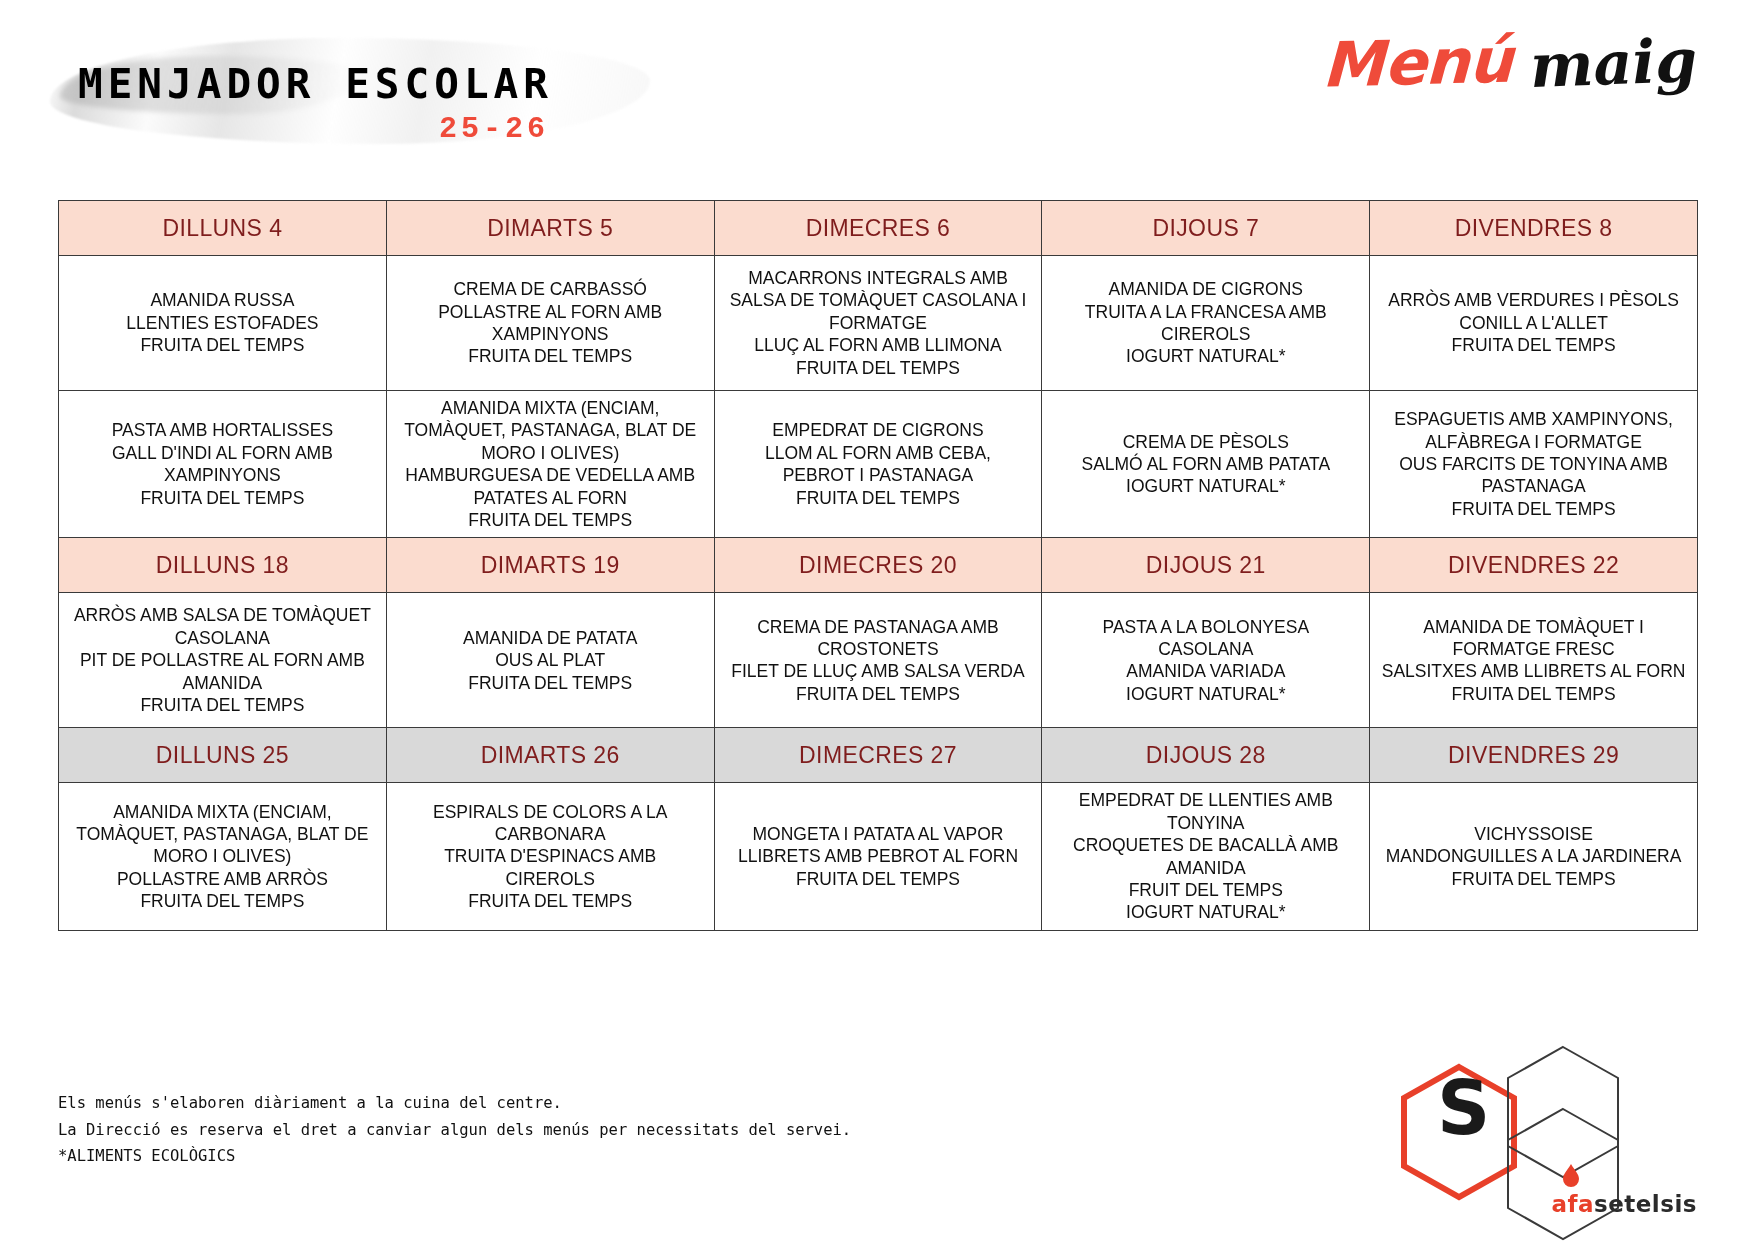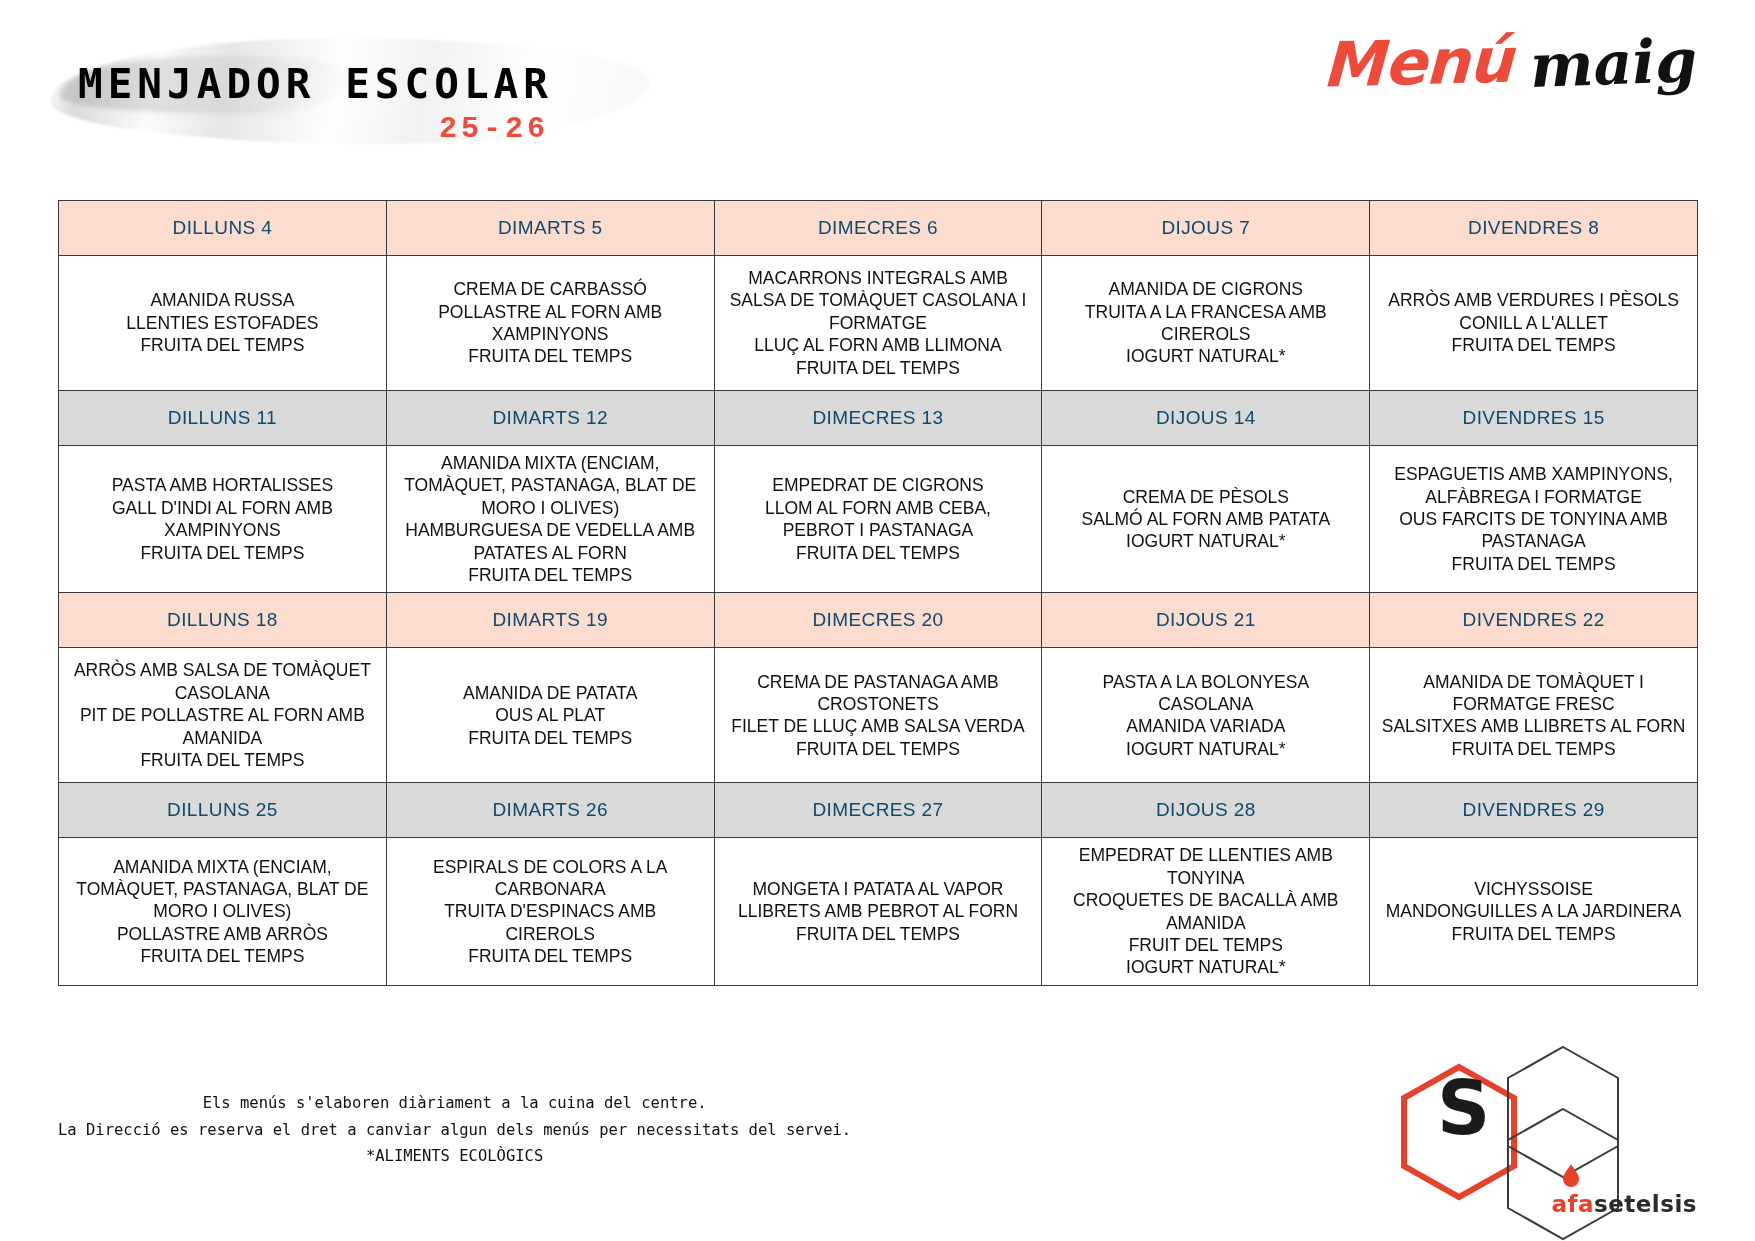--- a/index.html
+++ b/index.html
@@ -101,24 +101,24 @@
     border-collapse: collapse;
     table-layout: fixed;
   }
   .menu-table td {
     border: 1px solid #3a3a3a;
     vertical-align: middle;
     text-align: center;
     padding: 6px 8px;
   }
   td.day-head {
-    font-size: 19px;
+    font-size: 23px;
     letter-spacing: 0.4px;
     height: 42px;
-    color: #0c4a6e;
+    color: #7f1d1d;
   }
   tr.week-odd td.day-head { background: #fbdccf; }
   tr.week-even td.day-head { background: #d9d9d9; }
 
   td.meal {
     font-size: 17.5px;
     line-height: 1.28;
     height: 122px;
     color: #111;
   }
@@ -127,21 +127,21 @@
   
   .footnotes {
     position: absolute;
     left: 58px;
     top: 1090px;
     font-family: "DejaVu Sans Mono", monospace;
     font-size: 15.5px;
     line-height: 1.72;
     color: #111;
   }
-  .footnotes .fn { white-space: nowrap; text-align: center; }
+  .footnotes .fn { white-space: nowrap; }
 
   .logos {
     position: absolute;
     right: 56px;
     bottom: 18px;
     width: 300px;
     height: 180px;
   }
   .hex {
     position: absolute;
@@ -225,27 +225,20 @@
           <div class="line">TRUITA A LA FRANCESA AMB</div>
           <div class="line">CIREROLS</div>
           <div class="line">IOGURT NATURAL*</div>
         </td>
         <td class="meal">
           <div class="line">ARRÒS AMB VERDURES I PÈSOLS</div>
           <div class="line">CONILL A L'ALLET</div>
           <div class="line">FRUITA DEL TEMPS</div>
         </td>
       </tr>
-      <tr class="week-even">
-        <td class="day-head">DILLUNS 11</td>
-        <td class="day-head">DIMARTS 12</td>
-        <td class="day-head">DIMECRES 13</td>
-        <td class="day-head">DIJOUS 14</td>
-        <td class="day-head">DIVENDRES 15</td>
-      </tr>
       <tr>
         <td class="meal">
           <div class="line">PASTA AMB HORTALISSES</div>
           <div class="line">GALL D'INDI AL FORN AMB</div>
           <div class="line">XAMPINYONS</div>
           <div class="line">FRUITA DEL TEMPS</div>
         </td>
         <td class="meal">
           <div class="line">AMANIDA MIXTA (ENCIAM,</div>
           <div class="line">TOMÀQUET, PASTANAGA, BLAT DE</div>

